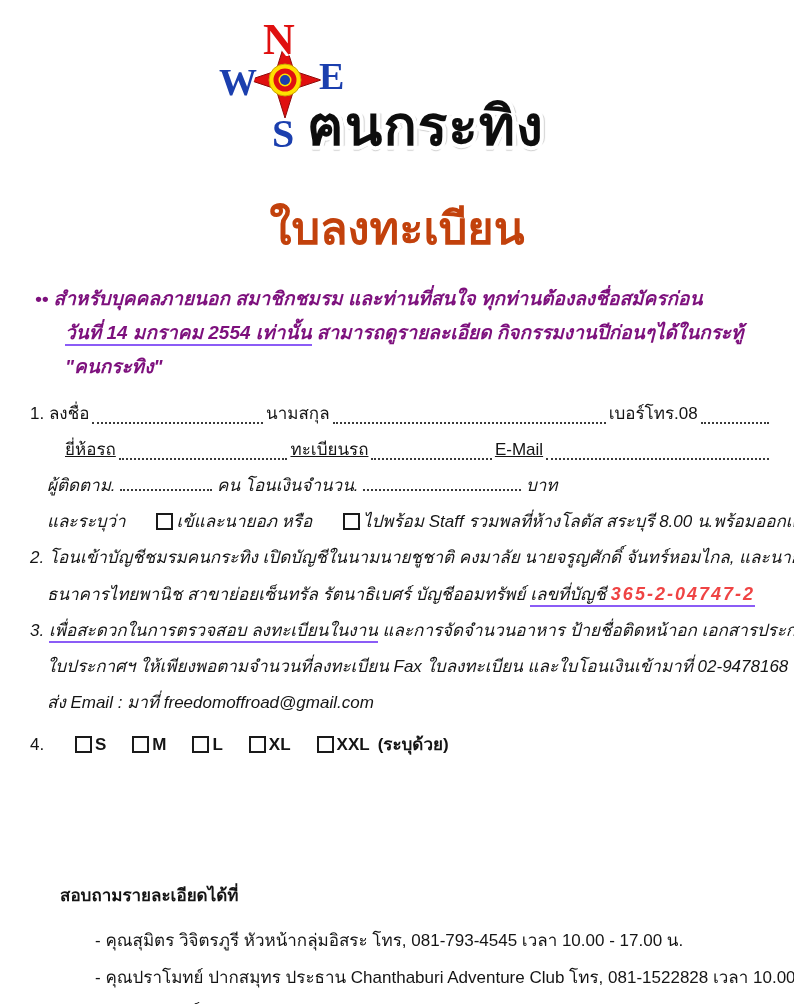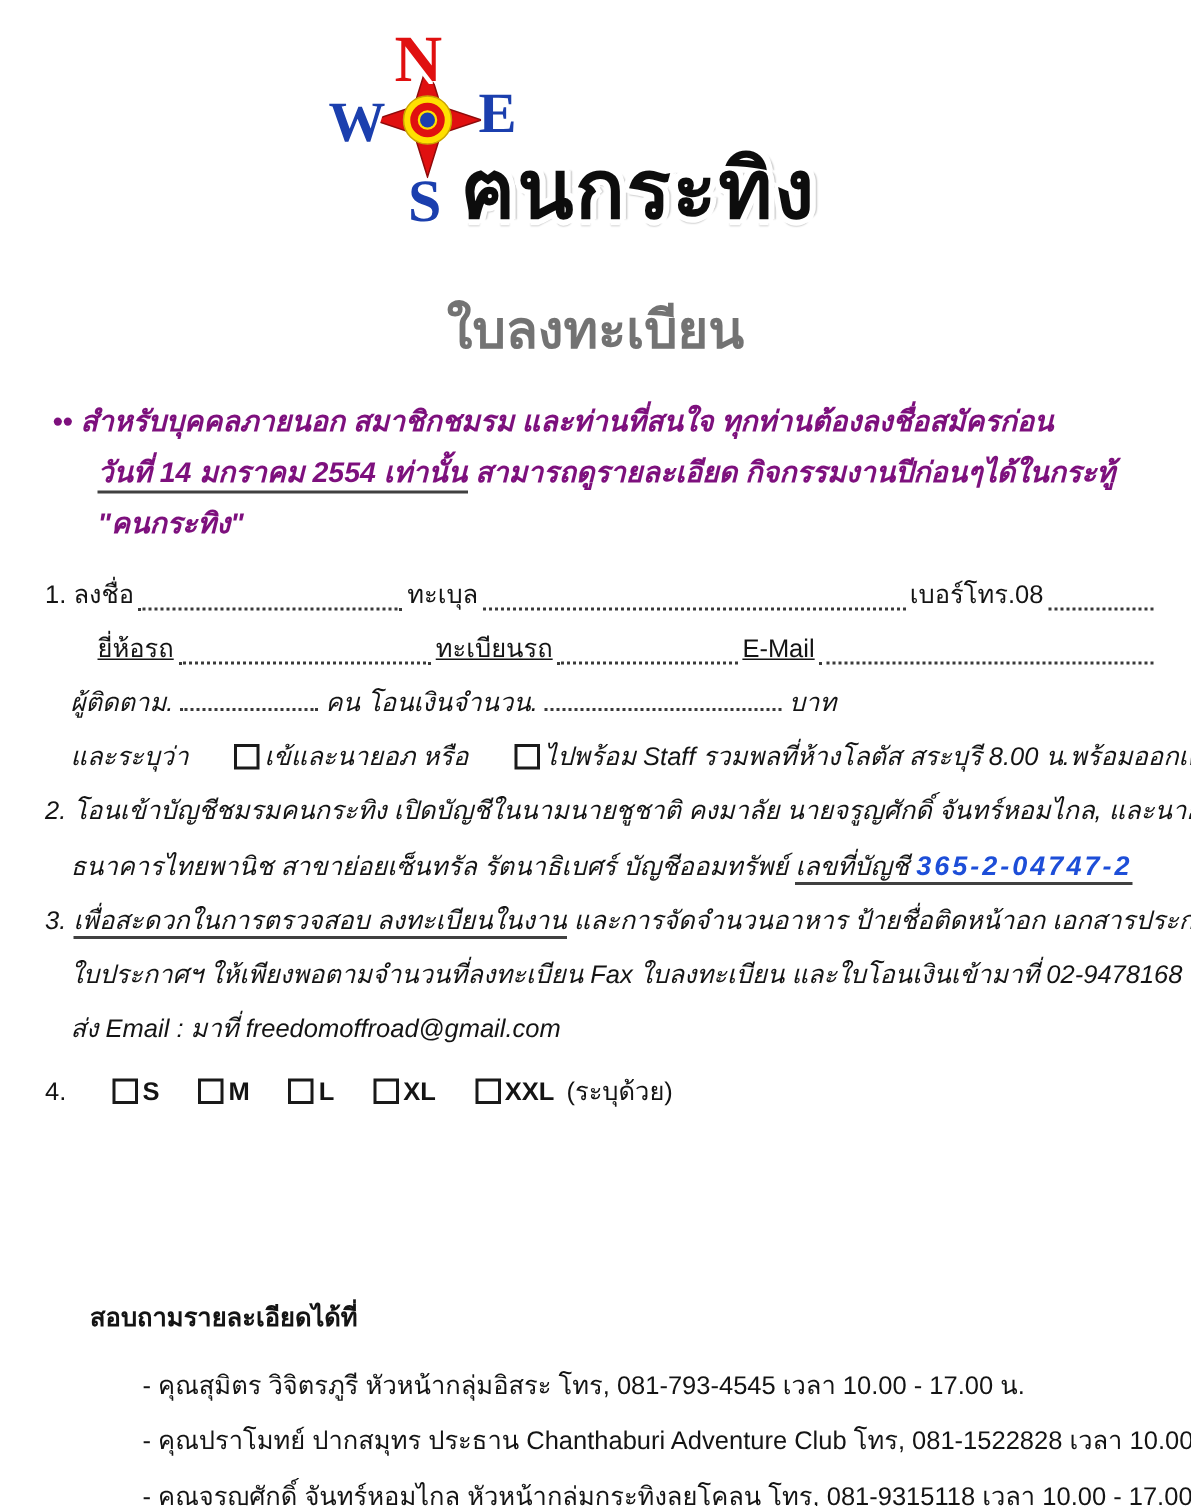--- a/index.html
+++ b/index.html
@@ -32,32 +32,32 @@
     letter-spacing: 1px; white-space: nowrap;
     text-shadow:
       -3px -3px 0 #fff, 3px -3px 0 #fff, -3px 3px 0 #fff, 3px 3px 0 #fff,
       -4px 0 0 #fff, 4px 0 0 #fff, 0 4px 0 #fff, 0 -4px 0 #fff,
       0 5px 1px #cfcfcf, 5px 0 1px #cfcfcf;
   }
 
   
   .form-title {
     text-align: center;
-    font-size: 35px; font-weight: bold; color: #737373;
+    font-size: 45px; font-weight: bold; color: #c2410c;
     margin: 14px 0 18px 0;
   }
 
   
   .notice {
     color: #7d107d; font-weight: bold; font-size: 19px;
     line-height: 34px; margin: 0 20px 12px 35px; font-style: italic;
   }
   .notice .cont { margin-left: 30px; }
   .red-underline {
-    border-bottom: 2px solid #404040;
+    border-bottom: 2px solid #8b5cf6;
     padding-bottom: 1px;
   }
 
   
   .form-body { font-size: 17px; margin: 0 22px 0 30px; }
   .fline { line-height: 36px; white-space: nowrap; font-style: italic; }
   .fline.cont { margin-left: 17px; }
   .flex-line { display: flex; align-items: baseline; line-height: 36px; }
   .flex-line.cont { margin-left: 35px; text-decoration: underline; }
   .flex-line > span { white-space: nowrap; }
@@ -71,26 +71,26 @@
     border-bottom: 2px dotted #3a3a3a;
     vertical-align: baseline;
   }
 
   .checkbox {
     display: inline-block; width: 17px; height: 17px;
     border: 2px solid #1a1a1a; background: #fff;
     vertical-align: -3px; margin: 0 3px 0 0;
   }
 
-  .acct { letter-spacing: 2px; font-size: 18px; font-weight: bold; color: #1d4ed8; }
+  .acct { letter-spacing: 2px; font-size: 18px; font-weight: bold; color: #ef4444; }
 
   .sizes-row { display: flex; align-items: baseline; line-height: 40px; margin-top: 4px; }
   .sizes-row > * { white-space: nowrap; }
   .size-opt { margin-left: 26px; font-weight: bold; }
-  .size-note { margin-left: 8px; font-weight: normal; }
+  .size-note { margin-left: 8px; font-weight: bold; }
 
   
   .contact { margin: 116px 0 0 60px; font-size: 17px; }
   .contact-heading { font-weight: bold; margin-bottom: 14px; }
   .contact-entry { margin-left: 35px; line-height: 37px; white-space: nowrap; }
 
   .spacer-sm { display: inline-block; width: 26px; }
 </style>
 </head>
 <body>
@@ -116,21 +116,21 @@
     <span>สำหรับบุคคลภายนอก สมาชิกชมรม และท่านที่สนใจ ทุกท่านต้องลงชื่อสมัครก่อน</span></div>
   <div class="cont"><span class="red-underline">วันที่ 14 มกราคม 2554 เท่านั้น</span>
     <span>สามารถดูรายละเอียด กิจกรรมงานปีก่อนๆได้ในกระทู้ "คนกระทิง"</span></div>
 </div>
 
 <div class="form-body">
 
   <div class="flex-line">
     <span>1.</span>&nbsp;<span>ลงชื่อ</span>
     <span class="dots" style="flex:2.5"></span>
-    <span>ทะเบุล</span>
+    <span>นามสกุล</span>
     <span class="dots" style="flex:4"></span>
     <span>เบอร์โทร.08</span>
     <span class="dots" style="flex:1"></span>
   </div>
 
   <div class="flex-line cont">
     <span>ยี่ห้อรถ</span>
     <span class="dots" style="flex:1.4"></span>
     <span>ทะเบียนรถ</span>
     <span class="dots" style="flex:1"></span>

